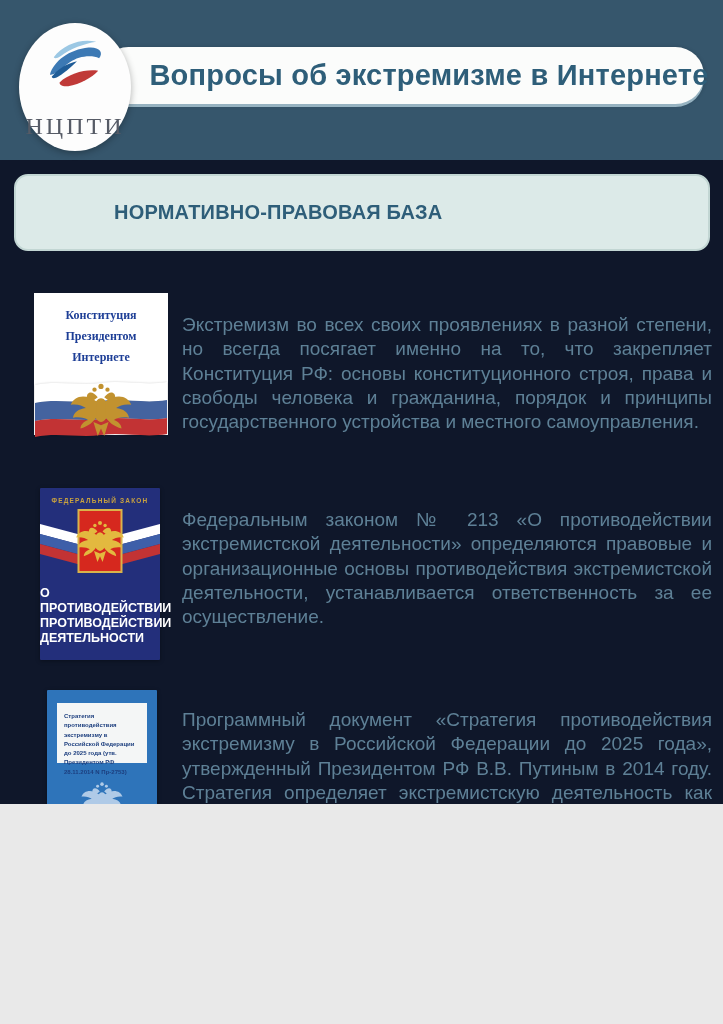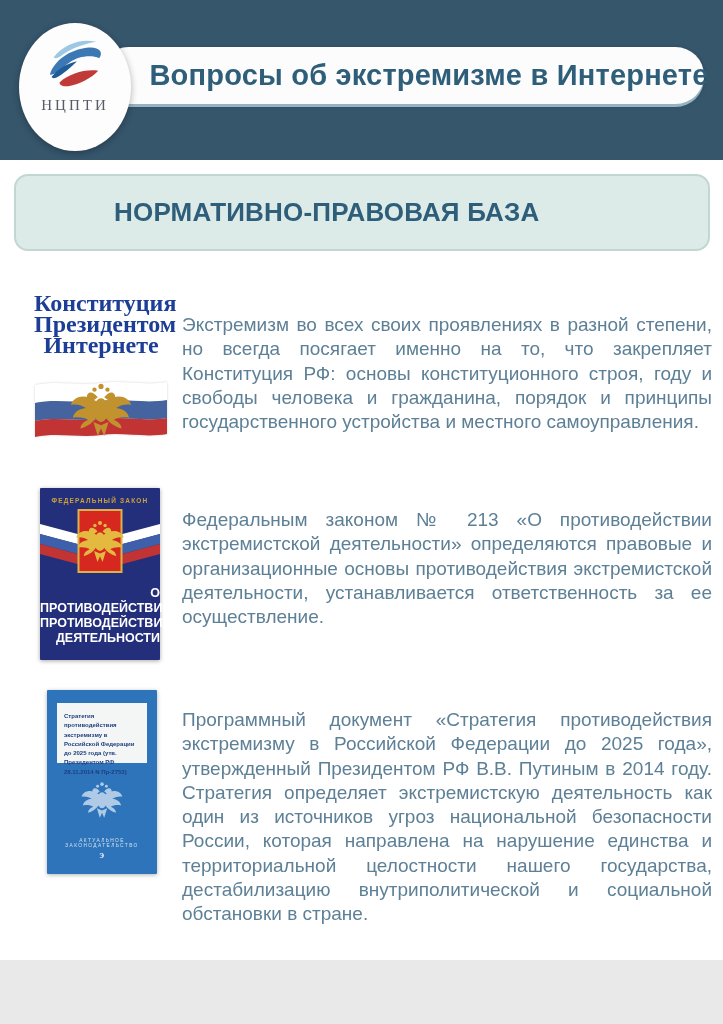--- a/index.html
+++ b/index.html
@@ -1,21 +1,21 @@
 <!DOCTYPE html>
 <html lang="ru"><head>
 <meta charset="utf-8">
 <style>
   * { margin:0; padding:0; box-sizing:border-box; }
   html,body { background:#e9e9e9; }
   body { font-family:"Liberation Sans","DejaVu Sans",sans-serif; }
 
   .page {
-    position:relative; width:723px; height:960px;
-    background:#ffffff; margin:0 auto; overflow:hidden;
+    position:relative; width:723px; height:804px;
+    background:#0f172a; margin:0 auto; overflow:hidden;
   }
 
   
   .topbar {
     position:absolute; left:0; top:0; width:723px; height:160px;
     background:#36566C;
   }
   .title-pill {
     position:absolute; left:100px; top:47px; width:604px; height:57px;
     background:#fbfcfb; border-radius:29px;
@@ -29,32 +29,32 @@
   .logo {
     position:absolute; left:19px; top:23px; width:112px; height:128px;
     background:#fdfdfd; border-radius:50%;
     box-shadow:0 2px 7px rgba(0,0,0,.30);
     display:flex; flex-direction:column; align-items:center;
     z-index:2;
   }
   .logo svg.swirl { margin-top:14px; }
   .logo-text {
     font-family:"Liberation Serif","DejaVu Serif",serif;
-    font-size:15px; color:#565B66; letter-spacing:3px; margin-top:4px;
+    font-size:24px; color:#565B66; letter-spacing:3px; margin-top:20px;
   }
 
   
   .section-box {
     position:absolute; left:14px; top:174px; width:696px; height:77px;
     background:#DCEAE8; border:2px solid #C2D6D3; border-radius:14px;
     display:flex; flex-direction:column; justify-content:center;
     padding-left:98px;
   }
   .section-line {
-    font-size:26px; font-weight:bold; color:#2E5E79; line-height:31px;
+    font-size:20px; font-weight:bold; color:#2E5E79; line-height:31px;
     letter-spacing:.2px;
   }
 
   
   .row { position:absolute; left:0; width:723px; }
   .row1 { top:293px; } .row2 { top:486px; } .row3 { top:688px; }
 
   .body-text {
     position:absolute; left:182px; right:11px;
     font-size:19px; line-height:24.3px; color:#5E8096;
@@ -63,39 +63,39 @@
   .row1 .body-text { top:20px; }
   .row2 .body-text { top:22px; }
   .row3 .body-text { top:20px; }
 
   .book { position:absolute; }
 
   
   .book-const { left:34px; top:0; width:134px; height:142px; background:#fff; }
   .const-title {
     font-family:"Liberation Serif","DejaVu Serif",serif;
-    font-weight:bold; font-size:24px; line-height:21px;
-    color:#1D3E96; text-align:center; margin-top:0;
+    font-weight:bold; font-size:12px; line-height:21px;
+    color:#1D3E96; text-align:center; margin-top:12px;
   }
   .book-const svg.flag { position:absolute; left:1px; bottom:-4px;
     filter:drop-shadow(0 0 1px rgba(0,0,0,.18)); }
 
   
   .book-fedlaw {
     left:40px; top:2px; width:120px; height:172px;
     background:#232F7B; box-shadow:0 1px 4px rgba(0,0,0,.35);
     border-radius:1px;
   }
   .fedlaw-top {
     position:absolute; top:9px; width:100%; text-align:center;
     font-size:6.5px; letter-spacing:1.2px; color:#C9A23F; font-weight:bold;
   }
   .book-fedlaw svg.chevron { position:absolute; top:20px; left:0; }
   .fedlaw-title {
-    position:absolute; top:98px; width:100%; text-align:right;
+    position:absolute; top:98px; width:100%; text-align:left;
     font-size:12.5px; font-weight:bold; color:#ffffff; line-height:15px;
   }
 
   
   .book-strategy {
     left:47px; top:2px; width:110px; height:184px;
     background:#2E74BA; box-shadow:0 1px 4px rgba(0,0,0,.3);
     border-radius:1px;
   }
   .strategy-box {
@@ -169,21 +169,21 @@
         <div>Президентом</div>
         <div>Интернете</div>
       </div>
       <svg class="flag" width="132" height="62" viewBox="0 0 132 62">
         <path d="M0,8 C22,3 44,9 66,6 C88,3 110,9 132,5 L132,23 C110,27 88,21 66,24 C44,27 22,21 0,26 Z" fill="#ffffff"></path>
         <path d="M0,26 C22,21 44,27 66,24 C88,21 110,27 132,23 L132,41 C110,45 88,39 66,42 C44,45 22,39 0,44 Z" fill="#44639F"></path>
         <path d="M0,44 C22,39 44,45 66,42 C88,39 110,45 132,41 L132,57 C110,61 88,55 66,58 C44,61 22,55 0,60 Z" fill="#C23334"></path>
         <use href="#eagle-shape" fill="#C2922F" transform="translate(66,31) scale(1.08)"></use>
       </svg>
     </div>
-    <p class="body-text">Экстремизм во всех своих проявлениях в разной степени, но всегда посягает именно на то, что закрепляет Конституция РФ: основы конституционного строя, году и свободы человека и гражданина, порядок и принципы государственного устройства и местного самоуправления.</p>
+    <p class="body-text">Экстремизм во всех своих проявлениях в разной степени, но всегда посягает именно на то, что закрепляет Конституция РФ: основы конституционного строя, права и свободы человека и гражданина, порядок и принципы государственного устройства и местного самоуправления.</p>
   </div>
 
   <div class="row row2">
     <div class="book book-fedlaw">
       <div class="fedlaw-top">ФЕДЕРАЛЬНЫЙ ЗАКОН</div>
       <svg class="chevron" width="120" height="78" viewBox="0 0 120 78">
         <polygon points="0,16 60,32 120,16 120,26 60,42 0,26" fill="#ffffff"></polygon>
         <polygon points="0,26 60,42 120,26 120,36 60,52 0,36" fill="#3E5FA9"></polygon>
         <polygon points="0,36 60,52 120,36 120,46 60,62 0,46" fill="#C23334"></polygon>
         <rect x="38.5" y="2" width="43" height="62" fill="#D6281E" stroke="#D9B34A" stroke-width="2"></rect>

